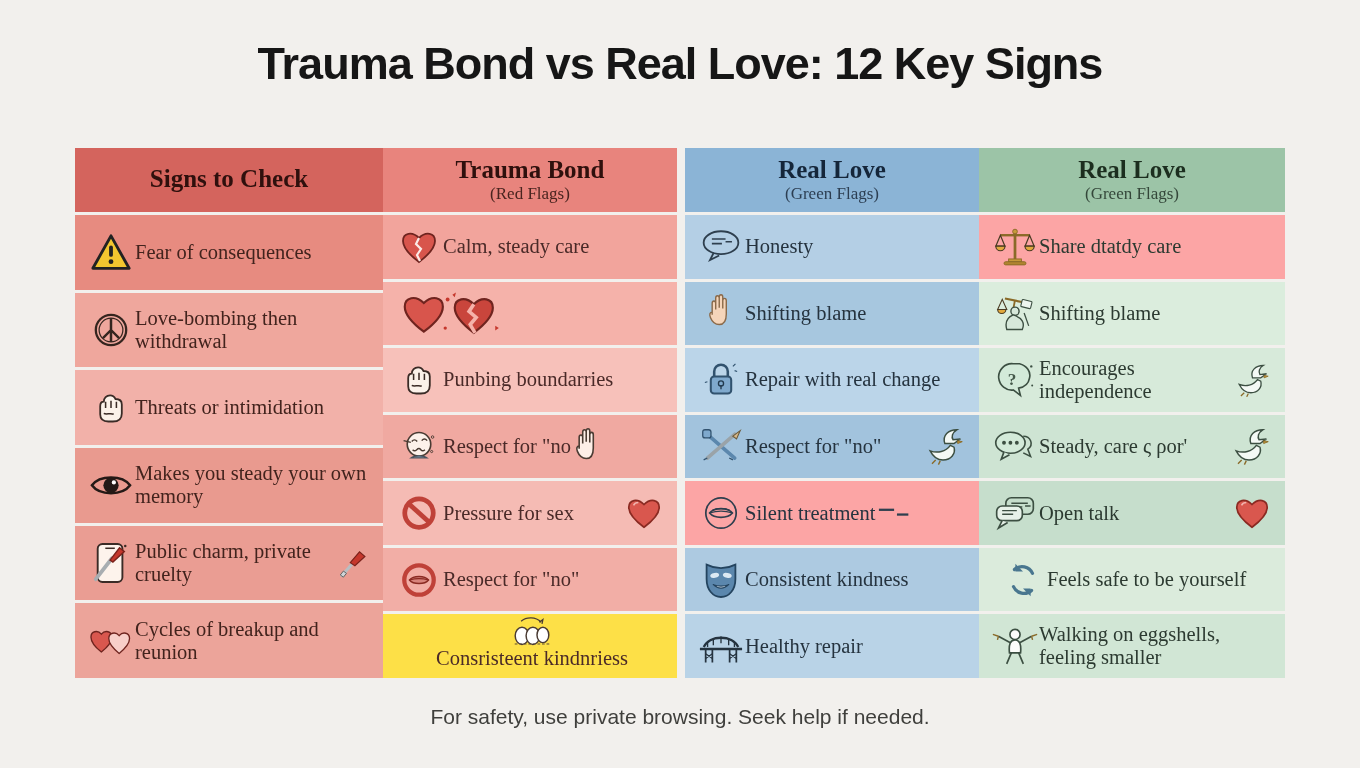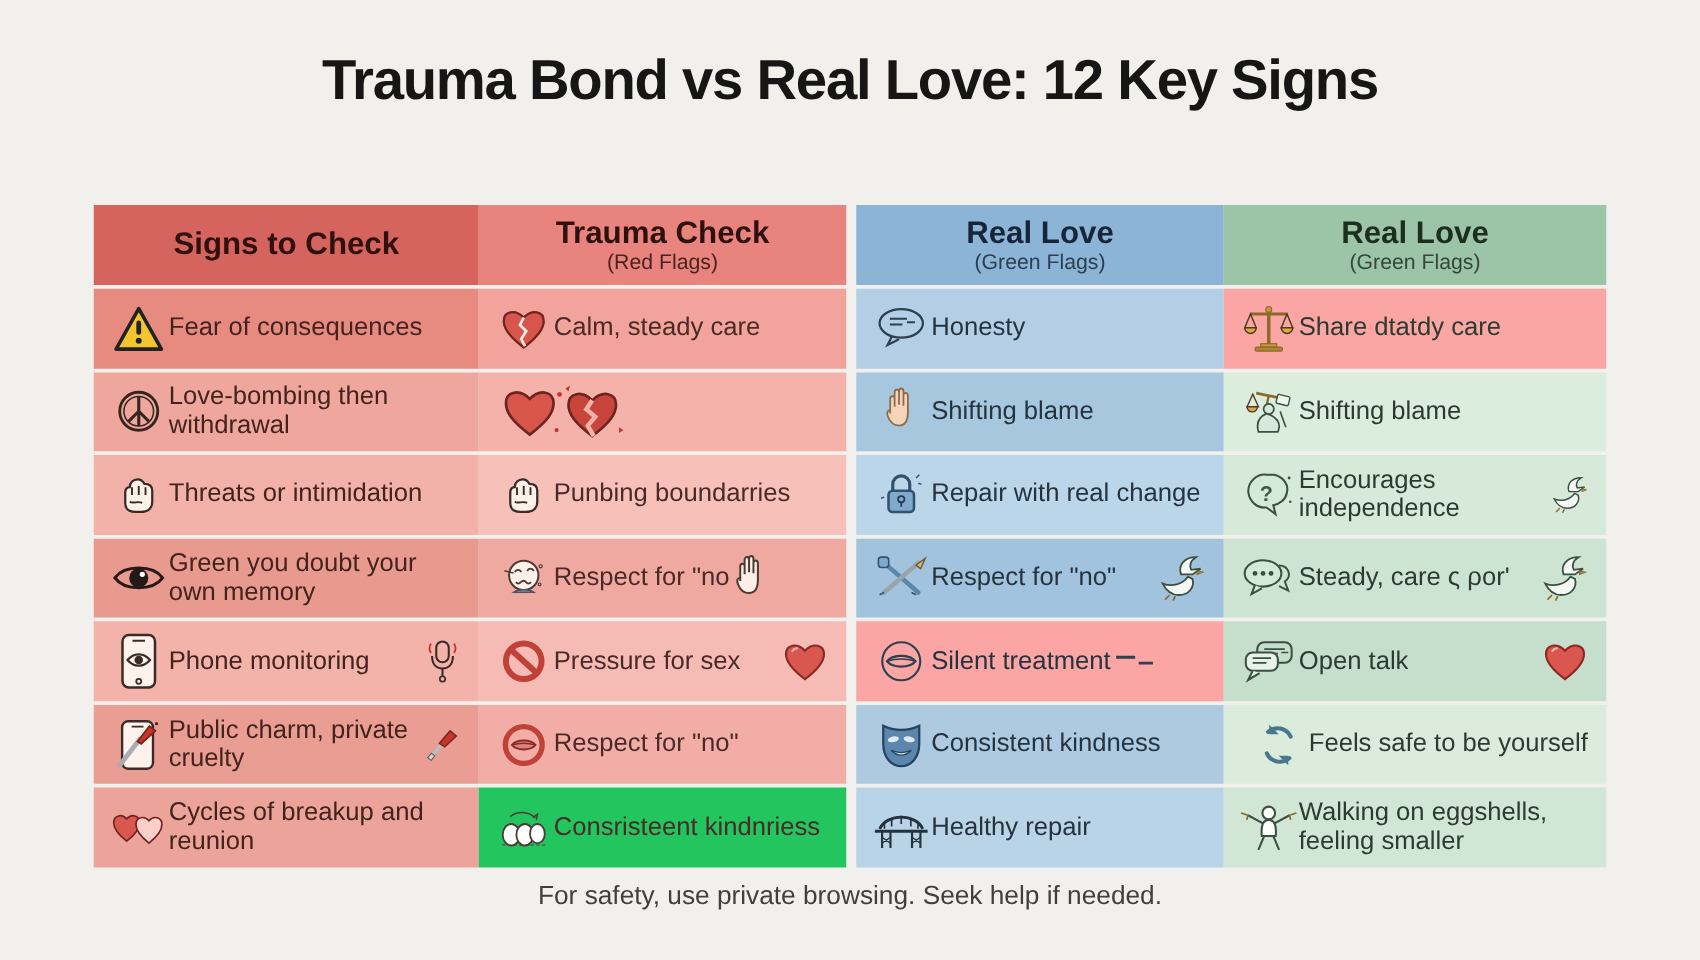--- a/index.html
+++ b/index.html
@@ -7,22 +7,23 @@
     width:1360px;height:768px;position:relative;overflow:hidden;
     background:#f2f0ed;
     font-family:"Liberation Sans",sans-serif;
   }
   .page-title{
     position:absolute;top:38px;left:0;width:100%;
     text-align:center;font-size:45px;font-weight:bold;
     letter-spacing:-1px;color:#161616;
   }
   .table{
-    position:absolute;left:75px;top:164px;width:1210px;height:530px;
+    position:absolute;left:75px;top:148px;width:1210px;height:530px;
     display:flex;
+    font-family:Liberation Serif, serif;
   }
   .col{display:flex;flex-direction:column;gap:3px;height:530px;}
   .col-1{width:308px;}
   .col-2{width:294px;margin-right:8px;}
   .col-3{width:294px;}
   .col-4{width:306px;}
   .cell{
     flex:1;display:flex;align-items:center;
     padding:0 8px 0 12px;gap:0;box-sizing:border-box;
   }
@@ -93,42 +94,21 @@
       <span class="label">Threats or intimidation</span>
     </div>
     <div class="cell" style="background-color: rgb(233, 154, 143);">
       <span class="icon">
           <svg viewBox="0 0 44 30" width="42">
             <path d="M2 15C10 4 34 4 42 15 34 26 10 26 2 15Z" fill="none" stroke="#241916" stroke-width="2.6"></path>
             <circle cx="22" cy="15" r="8" fill="#241916"></circle>
             <circle cx="25" cy="12" r="2.2" fill="#fff"></circle>
           </svg>
         </span>
-      <span class="label">Green you doubt your own memory</span>
-    </div>
-    <div class="cell" style="background-color: rgb(243, 179, 171);">
-      <span class="icon">
-          <svg viewBox="0 0 30 46" width="30" height="46">
-            <rect x="2" y="2" width="26" height="42" rx="5" fill="#fdf3ec" stroke="#3a2b26" stroke-width="2"></rect>
-            <line x1="10" y1="6.5" x2="20" y2="6.5" stroke="#3a2b26" stroke-width="1.6"></line>
-            <circle cx="15" cy="39" r="2" fill="none" stroke="#3a2b26" stroke-width="1.4"></circle>
-            <path d="M6 22c5-6 13-6 18 0-5 6-13 6-18 0Z" fill="none" stroke="#3a2b26" stroke-width="1.8"></path>
-            <circle cx="15" cy="22" r="3.4" fill="#3a2b26"></circle>
-          </svg>
-        </span>
-      <span class="label">Phone monitoring</span>
-      <span class="icon trail">
-          <svg viewBox="0 0 36 46" width="30" height="40">
-            <rect x="12" y="4" width="12" height="20" rx="6" fill="none" stroke="#3a2b26" stroke-width="2"></rect>
-            <path d="M8 18c0 8 4 12 10 12s10-4 10-12" fill="none" stroke="#3a2b26" stroke-width="2"></path>
-            <line x1="18" y1="30" x2="18" y2="38" stroke="#3a2b26" stroke-width="2"></line>
-            <circle cx="18" cy="40" r="2.6" fill="none" stroke="#3a2b26" stroke-width="1.6"></circle>
-            <path d="M7 6c-2 2.5-2 6.5 0 9M29 6c2 2.5 2 6.5 0 9" stroke="#c5372c" stroke-width="1.8" fill="none"></path>
-          </svg>
-        </span>
+      <span class="label">Makes you steady your own memory</span>
     </div>
     <div class="cell" style="background-color: rgb(234, 157, 147);">
       <span class="icon">
           <svg viewBox="0 0 40 46" width="38" height="44">
             <rect x="6" y="3" width="26" height="40" rx="5" fill="#fdf3ec" stroke="#3a2b26" stroke-width="2"></rect>
             <line x1="14" y1="7.5" x2="24" y2="7.5" stroke="#3a2b26" stroke-width="1.6"></line>
             <path d="M4 40 21 18" stroke="#a8adb1" stroke-width="4" stroke-linecap="round"></path>
             <path d="M19 20 29 7l5 4-12 11z" fill="#c5372c" stroke="#7a221b" stroke-width="1.5"></path>
             <circle cx="35" cy="5" r="1.3" fill="#3a2b26"></circle>
           </svg>
@@ -148,21 +128,21 @@
             <path d="M18 35C8 27 4 21 4 15 4 7 13 5 18 11 23 5 32 7 32 15c0 6-4 12-14 20z" fill="#d9574e" stroke="#6f241f" stroke-width="1.8"></path>
             <path d="M42 37C32 29 28 23 28 17c0-8 9-10 14-4 5-6 14-4 14 4 0 6-4 12-14 20z" fill="#f8cfc9" stroke="#6f241f" stroke-width="1.8"></path>
           </svg>
         </span>
       <span class="label">Cycles of breakup and reunion</span>
     </div>
   </div>
 
   <div class="col col-2">
     <div class="cell header" style="background-color: rgb(232, 132, 125);">
-      <div class="h-title">Trauma Check</div>
+      <div class="h-title">Trauma Bond</div>
       <div class="h-sub">(Red Flags)</div>
     </div>
     <div class="cell" style="background-color: rgb(242, 164, 156);">
       <span class="icon">
           <svg viewBox="0 0 40 38" width="40">
             <path d="M20 34C8 25 4 19 4 13 4 5 13 3 20 10 27 3 36 5 36 13c0 6-4 12-16 21z" fill="#d8554c" stroke="#6f241f" stroke-width="1.8"></path>
             <path d="M20 10l-3 6 5 5-4 6 3 6" stroke="#fbeae6" stroke-width="2.2" fill="none"></path>
           </svg>
         </span>
       <span class="label">Calm, steady care</span>
@@ -229,21 +209,21 @@
     <div class="cell" style="background-color: rgb(242, 174, 166);">
       <span class="icon">
           <svg viewBox="0 0 40 40" width="38">
             <circle cx="20" cy="20" r="15.5" fill="none" stroke="#bf4138" stroke-width="4.5"></circle>
             <path d="M10 20c4-5 16-5 20 0-4 5-16 5-20 0z" fill="#d8847c" stroke="#8a2a22" stroke-width="1.6"></path>
             <path d="M10 20c7-2 13-2 20 0" stroke="#8a2a22" stroke-width="1.2" fill="none"></path>
           </svg>
         </span>
       <span class="label">Respect for "no"</span>
     </div>
-    <div class="cell" style="background-color: #22c55e;">
+    <div class="cell" style="background-color: #fde047; flex-direction: column;">
       <span class="icon">
           <svg viewBox="0 0 44 36" width="40">
             <path d="M10 8c6-5 16-5 22 1" fill="none" stroke="#4a3b33" stroke-width="1.4"></path>
             <path d="M30 9l4-3-1 5" fill="none" stroke="#4a3b33" stroke-width="1.4"></path>
             <ellipse cx="11" cy="24" rx="7.5" ry="9.5" fill="#fff" stroke="#4a3b33" stroke-width="1.6"></ellipse>
             <ellipse cx="23" cy="24" rx="7.5" ry="9.5" fill="#fff" stroke="#4a3b33" stroke-width="1.6"></ellipse>
             <ellipse cx="34" cy="23" rx="6.5" ry="8.5" fill="#fff" stroke="#4a3b33" stroke-width="1.6"></ellipse>
             <path d="M3 33h38" stroke="#4a3b33" stroke-width="1" stroke-dasharray="3 2"></path>
           </svg>
         </span>

